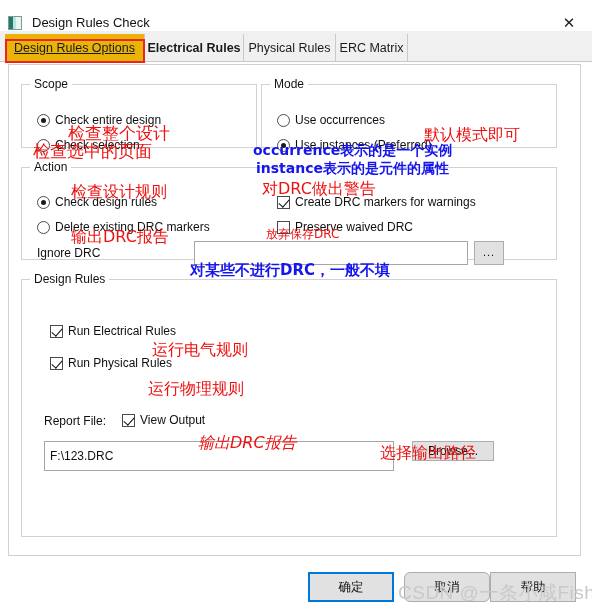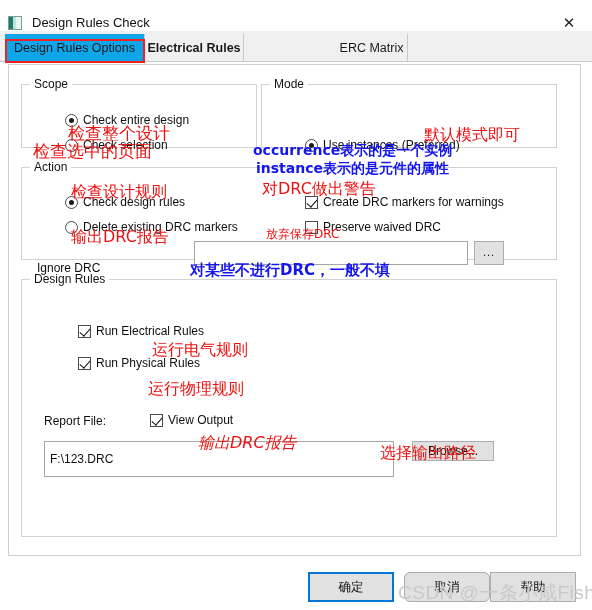--- a/index.html
+++ b/index.html
@@ -40,42 +40,42 @@
   }
   .tab {
     position:absolute; top:3px; height:27px;
     display:flex; align-items:center; justify-content:center;
     padding:0 9px; font-size:12.5px; color:#1a1a1a;
     background:#f0f0f0;
     border-right:1px solid #c9c9c9;
     cursor:pointer;
     white-space:nowrap;
   }
-  .tab.active { background:#0ea5e9; }
+  .tab.active { background:#eab308;text-decoration:underline; }
   #tab-highlight {
     position:absolute; left:5px; top:39px; width:140px; height:24px;
     border:2px solid #ee2222; pointer-events:none;
   }
 
   
   #panel {
     position:absolute; left:8px; top:64px; width:573px; height:492px;
     background:#ffffff; border:1px solid #d0d0d0;
   }
 
   fieldset.grp {
     position:absolute; margin:0; padding:0;
     border:1px solid #d2d2d2;
     background:transparent;
   }
   fieldset.grp > legend {
     margin-left:8px; padding:0 4px; font-size:12px; color:#111;
   }
 
-  .radio, .check { position:absolute; display:flex; align-items:flex-start; cursor:pointer;margin-left:28px; }
+  .radio, .check { position:absolute; display:flex; align-items:flex-start; cursor:pointer; }
   .radio .bullet {
     width:13px; height:13px; border-radius:50%;
     border:1px solid #4a4a4a; background:#fff;
     display:inline-block; position:relative; flex:0 0 auto; margin-top:1px;
   }
   .radio.on .bullet::after {
     content:""; position:absolute; left:3px; top:3px;
     width:5px; height:5px; border-radius:50%; background:#1a1a1a;
   }
   .check .box {
@@ -132,40 +132,45 @@
 
 <div id="titlebar">
   <div id="app-icon"></div>
   <div id="title-text">Design Rules Check</div>
   <div id="close-btn">✕</div>
 </div>
 
 <div id="tabstrip">
   <div class="tab active" style="left:5px;width:140px;">Design Rules Options</div>
   <div class="tab" style="left:145px;width:99px;font-weight:bold;">Electrical Rules</div>
+  <div class="tab" style="left:244px;width:92px;">Physical Rules</div>
   <div class="tab" style="left:336px;width:72px;">ERC Matrix</div>
 </div>
 <div id="tab-highlight"></div>
 
 <div id="panel">
 
   <fieldset class="grp" style="left:12px; top:12px; width:236px; height:71px;">
     <legend>Scope</legend>
     <div class="radio on" style="left:15px; top:22px;">
       <span class="bullet"></span>
       <span class="lbl">Check entire design</span>
     </div>
     <div class="radio" style="left:15px; top:47px;">
       <span class="bullet"></span>
       <span class="lbl">Check selection</span>
     </div>
   </fieldset>
 
   <fieldset class="grp" style="left:252px; top:12px; width:296px; height:71px;">
     <legend>Mode</legend>
+    <div class="radio" style="left:15px; top:22px;">
+      <span class="bullet"></span>
+      <span class="lbl">Use occurrences</span>
+    </div>
     <div class="radio on" style="left:15px; top:47px;">
       <span class="bullet"></span>
       <span class="lbl">Use instances (Preferred)</span>
     </div>
   </fieldset>
 
   <fieldset class="grp" style="left:12px; top:95px; width:536px; height:100px;">
     <legend>Action</legend>
 
     <div class="radio on" style="left:15px; top:21px;">
@@ -179,21 +184,21 @@
 
     <div class="check on" style="left:255px; top:21px;">
       <span class="box"></span>
       <span class="lbl">Create DRC markers for warnings</span>
     </div>
     <div class="check" style="left:255px; top:46px;">
       <span class="box"></span>
       <span class="lbl">Preserve waived DRC</span>
     </div>
 
-    <div class="statictext" style="left:15px; top:72px;margin-top:15px;">Ignore DRC</div>
+    <div class="statictext" style="left:15px; top:72px;">Ignore DRC</div>
     <input class="txt" style="left: 172px; top: 67px; width: 274px; height: 24px;" value="">
     <button class="btn dots" style="left:452px; top:67px; width:30px; height:24px;">...</button>
   </fieldset>
 
   <fieldset class="grp" style="left:12px; top:207px; width:536px; height:265px;">
     <legend>Design Rules</legend>
 
     <div class="check on" style="left:28px; top:38px;">
       <span class="box"></span>
       <span class="lbl">Run Electrical Rules</span>
@@ -202,21 +207,21 @@
       <span class="box"></span>
       <span class="lbl">Run Physical Rules</span>
     </div>
 
     <div class="statictext" style="left:22px; top:128px;">Report File:</div>
     <div class="check on" style="left:100px; top:127px;">
       <span class="box"></span>
       <span class="lbl">View Output</span>
     </div>
 
-    <input class="txt" style="left: 22px; top: 155px; width: 350px; height: 36px;" value="F:\123.DRC">
+    <input class="txt" style="left: 22px; top: 155px; width: 350px; height: 30px;" value="F:\123.DRC">
     <button class="btn" style="left:390px; top:155px; width:82px; height:20px;">Browse...</button>
   </fieldset>
 
 </div>
 
 <div id="footer">
   <button class="footbtn primary" style="left:308px;">确定</button>
   <button class="footbtn" style="left:404px;border-radius:6px;">取消</button>
   <button class="footbtn" style="left:490px;">帮助</button>
 </div>

